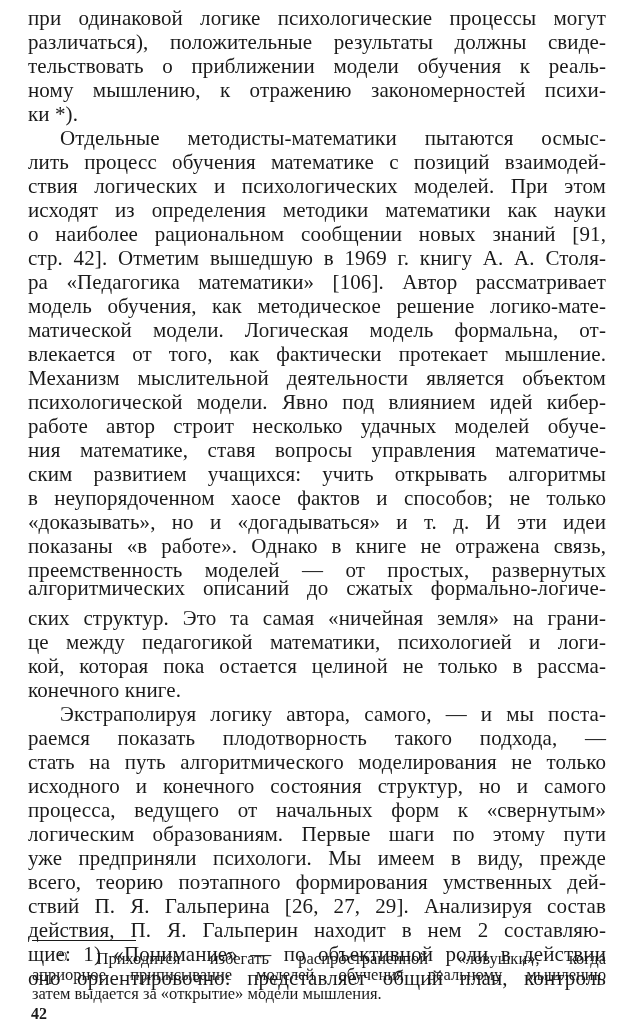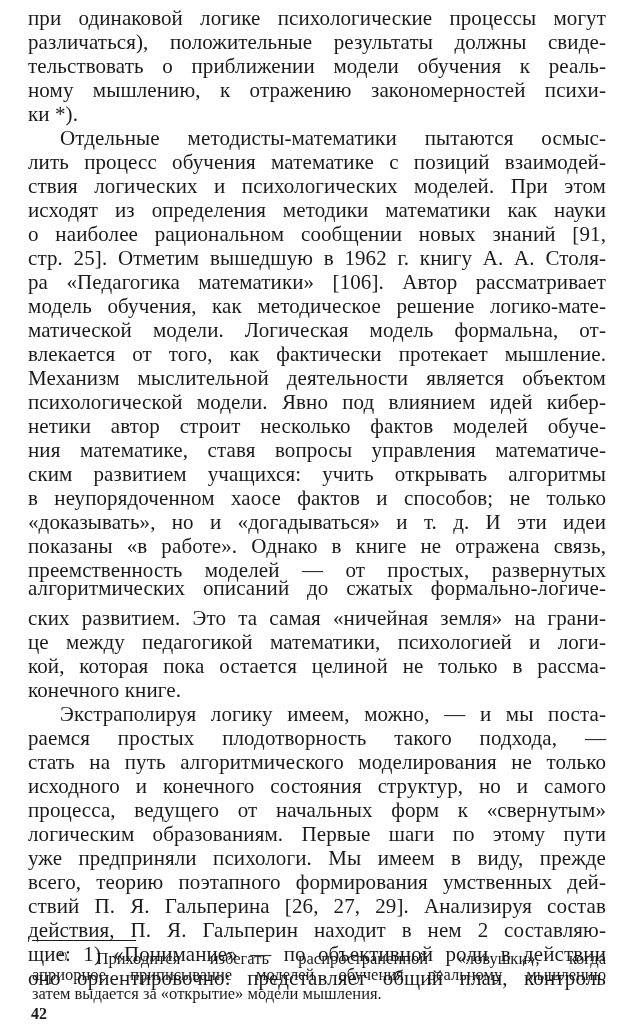--- a/index.html
+++ b/index.html
@@ -38,42 +38,42 @@
   <div class="line" style="top:30px">различаться), положительные результаты должны свиде-</div>
   <div class="line" style="top:54px">тельствовать о приближении модели обучения к реаль-</div>
   <div class="line" style="top:78px">ному мышлению, к отражению закономерностей психи-</div>
   <div class="line last" style="top:102px">ки *).</div>
 
   <div class="line indent" style="top:126px">Отдельные методисты-математики пытаются осмыс-</div>
   <div class="line" style="top:150px">лить процесс обучения математике с позиций взаимодей-</div>
   <div class="line" style="top:174px">ствия логических и психологических моделей. При этом</div>
   <div class="line" style="top:198px">исходят из определения методики математики как науки</div>
   <div class="line" style="top:222px">о наиболее рациональном сообщении новых знаний [91,</div>
-  <div class="line" style="top:246px">стр. 25]. Отметим вышедшую в 1962 г. книгу А. А. Столя-</div>
+  <div class="line" style="top:246px">стр. 42]. Отметим вышедшую в 1969 г. книгу А. А. Столя-</div>
   <div class="line" style="top:270px">ра «Педагогика математики» [106]. Автор рассматривает</div>
   <div class="line" style="top:294px">модель обучения, как методическое решение логико-мате-</div>
   <div class="line" style="top:318px">матической модели. Логическая модель формальна, от-</div>
   <div class="line" style="top:342px">влекается от того, как фактически протекает мышление.</div>
   <div class="line" style="top:366px">Механизм мыслительной деятельности является объектом</div>
   <div class="line" style="top:390px">психологической модели. Явно под влиянием идей кибер-</div>
-  <div class="line" style="top:414px">нетики автор строит несколько фактов моделей обуче-</div>
+  <div class="line" style="top:414px">работе автор строит несколько удачных моделей обуче-</div>
   <div class="line" style="top:438px">ния математике, ставя вопросы управления математиче-</div>
   <div class="line" style="top:462px">ским развитием учащихся: учить открывать алгоритмы</div>
   <div class="line" style="top:486px">в неупорядоченном хаосе фактов и способов; не только</div>
   <div class="line" style="top:510px">«доказывать», но и «догадываться» и т. д. И эти идеи</div>
   <div class="line" style="top:534px">показаны «в работе». Однако в книге не отражена связь,</div>
   <div class="line" style="top:558px">преемственность моделей — от простых, развернутых</div>
   <div class="line" style="top:576px">алгоритмических описаний до сжатых формально-логиче-</div>
-  <div class="line" style="top:606px">ских развитием. Это та самая «ничейная земля» на грани-</div>
+  <div class="line" style="top:606px">ских структур. Это та самая «ничейная земля» на грани-</div>
   <div class="line" style="top:630px">це между педагогикой математики, психологией и логи-</div>
   <div class="line" style="top:654px">кой, которая пока остается целиной не только в рассма-</div>
   <div class="line last" style="top:678px">конечного книге.</div>
 
-  <div class="line indent" style="top:702px">Экстраполируя логику имеем, можно, — и мы поста-</div>
-  <div class="line" style="top:726px">раемся простых плодотворность такого подхода, —</div>
+  <div class="line indent" style="top:702px">Экстраполируя логику автора, самого, — и мы поста-</div>
+  <div class="line" style="top:726px">раемся показать плодотворность такого подхода, —</div>
   <div class="line" style="top:750px">стать на путь алгоритмического моделирования не только</div>
   <div class="line" style="top:774px">исходного и конечного состояния структур, но и самого</div>
   <div class="line" style="top:798px">процесса, ведущего от начальных форм к «свернутым»</div>
   <div class="line" style="top:822px">логическим образованиям. Первые шаги по этому пути</div>
   <div class="line" style="top:846px">уже предприняли психологи. Мы имеем в виду, прежде</div>
   <div class="line" style="top:870px">всего, теорию поэтапного формирования умственных дей-</div>
   <div class="line" style="top:894px">ствий П. Я. Гальперина [26, 27, 29]. Анализируя состав</div>
   <div class="line" style="top:918px">действия, П. Я. Гальперин находит в нем 2 составляю-</div>
   <div class="line" style="top:942px">щие: 1) «Понимание» — по объективной роли в действии</div>
   <div class="line" style="top:966px">оно ориентировочно: представляет общий план, контроль</div>

